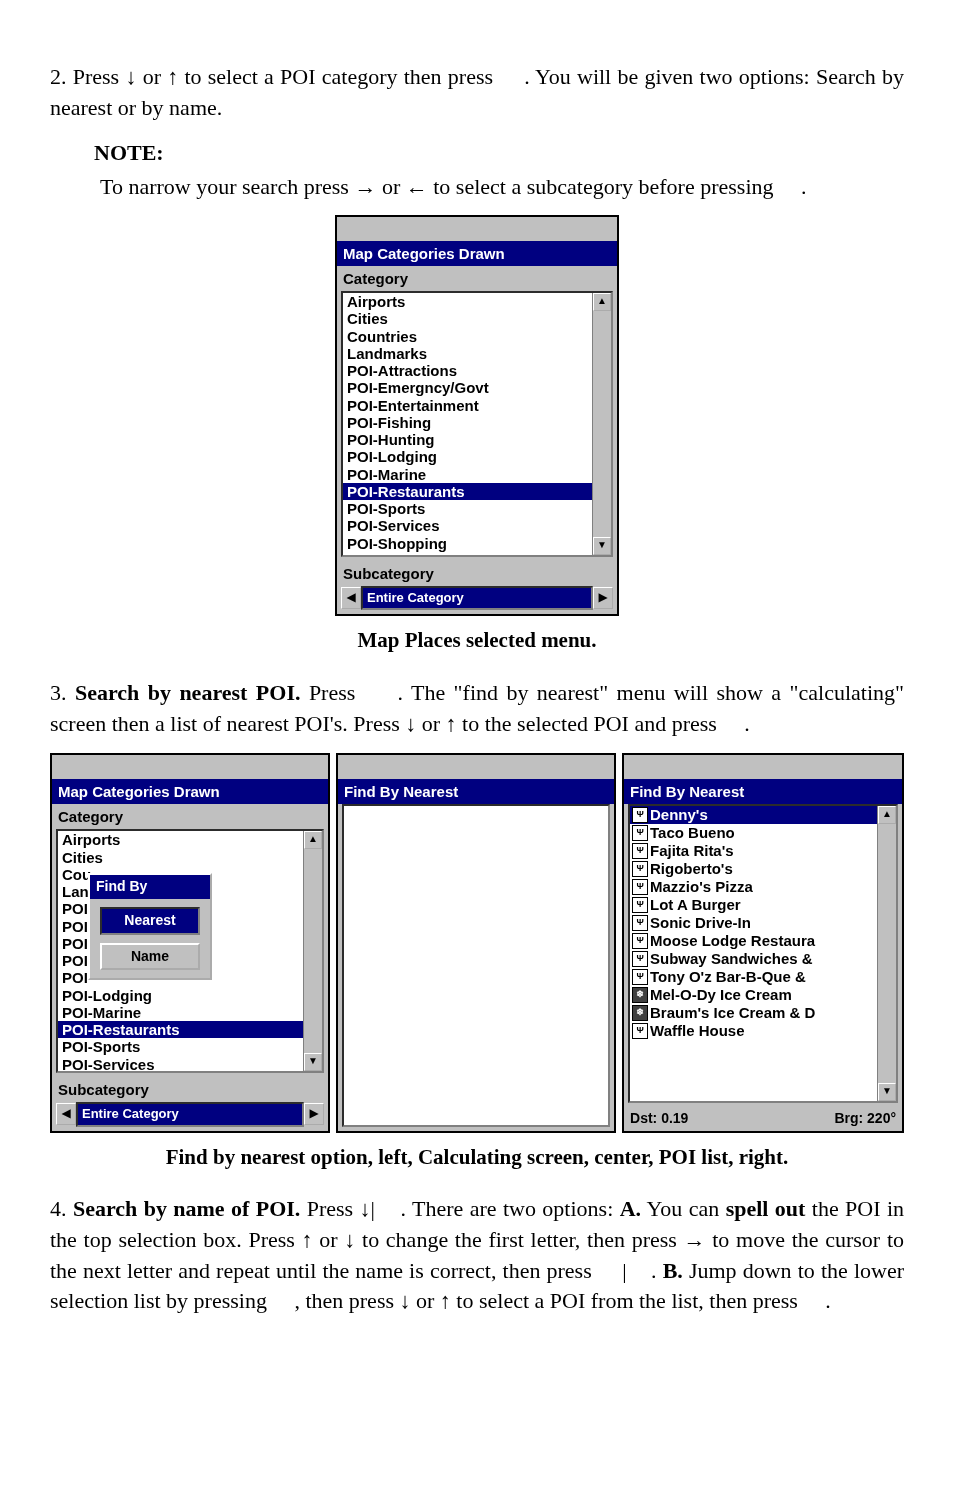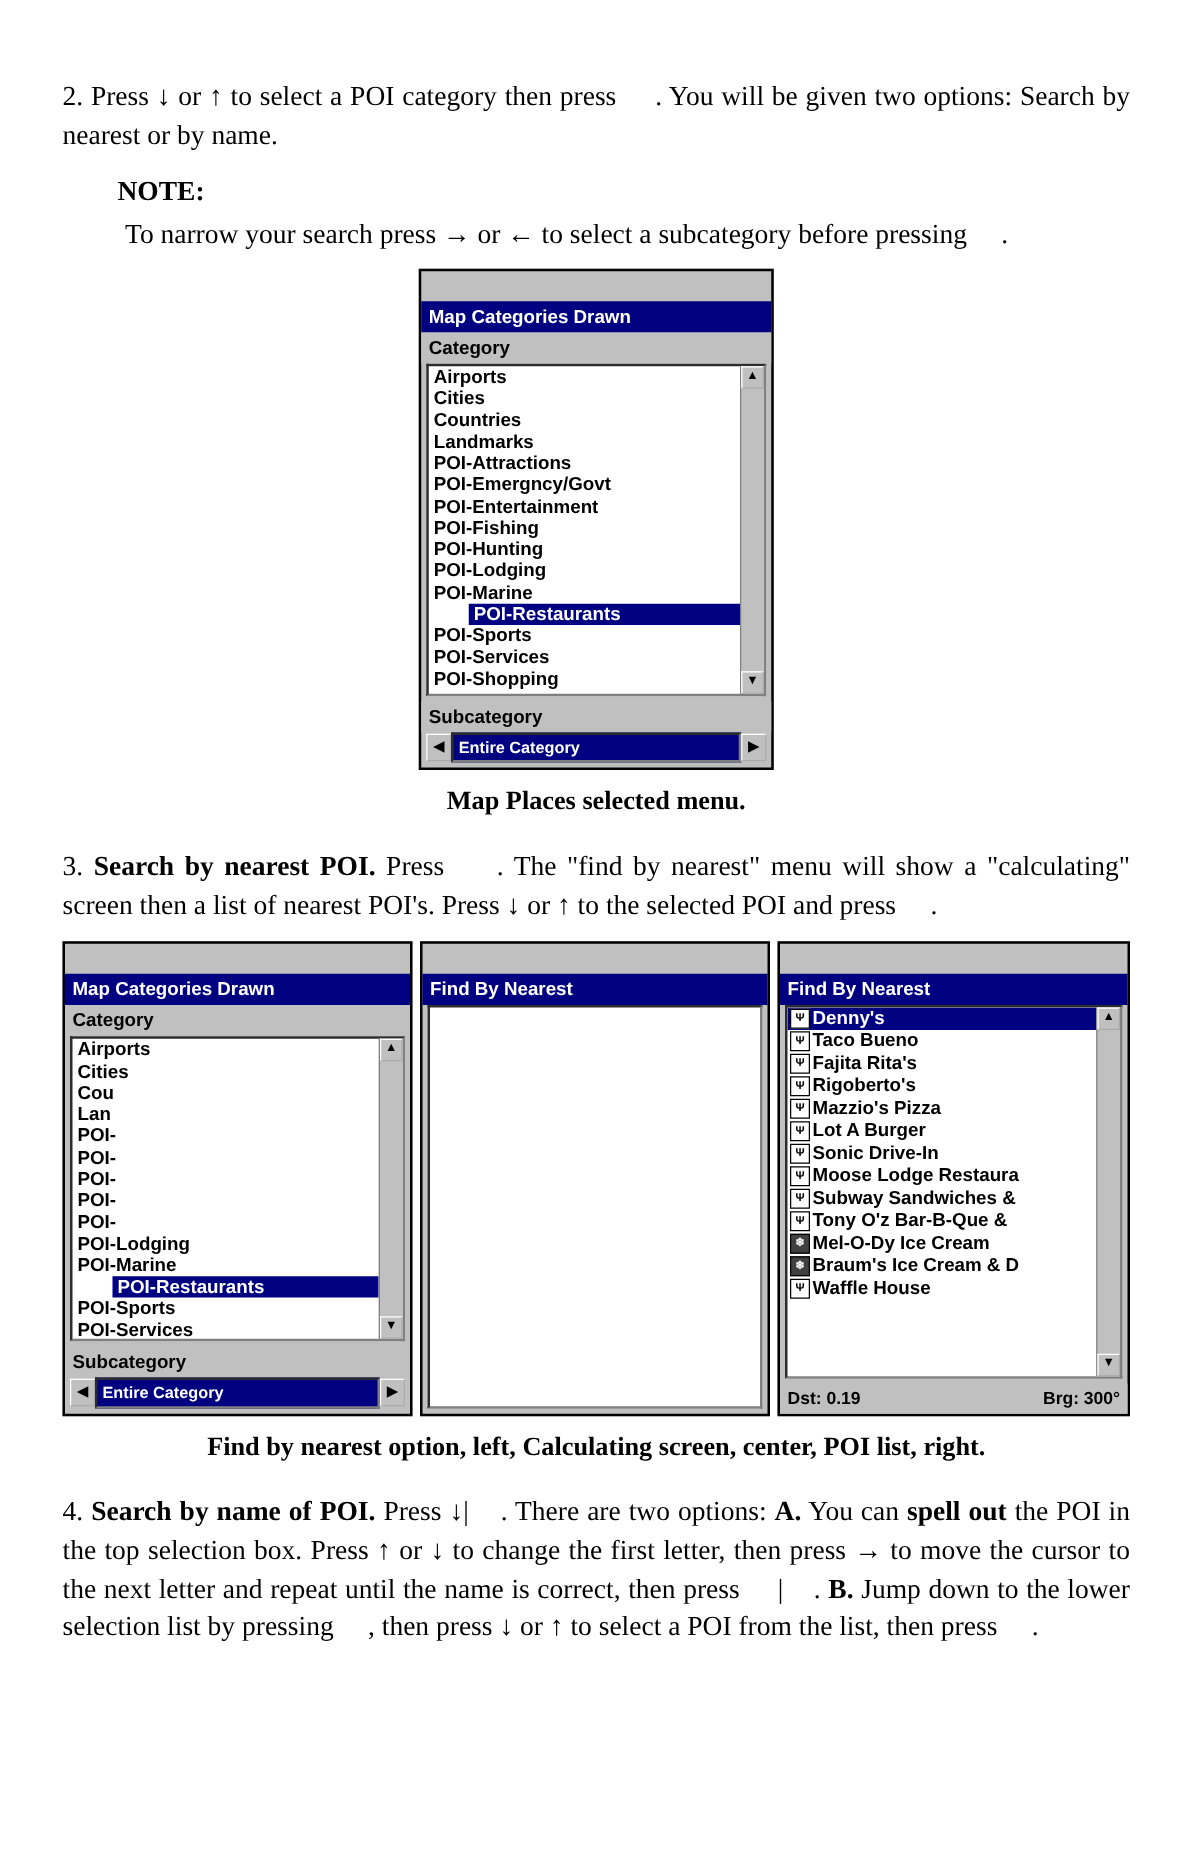--- a/index.html
+++ b/index.html
@@ -80,21 +80,20 @@
   .list-item {
     padding: 0 4px;
     white-space: nowrap;
     font-weight: bold;
     font-size: 15px;
     line-height: 1.15;
   }
   .list-item.selected {
     background: #000080;
     color: #fff;
-    margin-left: 32px;
   }
   .scrollbar {
     width: 18px;
     background: #c0c0c0;
     border-left: 1px solid #808080;
     display: flex;
     flex-direction: column;
     justify-content: space-between;
     align-items: center;
   }
@@ -275,20 +274,25 @@
           <div class="list-item">POI-Lodging</div>
           <div class="list-item">POI-Marine</div>
           <div class="list-item selected">POI-Restaurants</div>
           <div class="list-item">POI-Sports</div>
           <div class="list-item">POI-Services</div>
         </div>
       <div class="scrollbar">
         <div class="scroll-btn">▲</div>
         <div class="scroll-btn">▼</div>
       </div>
+      <div class="popup-menu">
+        <div class="popup-title">Find By</div>
+        <div class="popup-btn sel">Nearest</div>
+        <div class="popup-btn">Name</div>
+      </div>
     </div>
     <div class="section-label">Subcategory</div>
     <div class="subcat-row">
       <div class="arrow-btn">◀</div>
       <div class="subcat-field">Entire Category</div>
       <div class="arrow-btn">▶</div>
     </div>
   </div>
 
   <div class="win" style="width:280px">
@@ -353,21 +357,21 @@
             <span>Waffle House</span>
           </div>
         </div>
       <div class="scrollbar">
         <div class="scroll-btn">▲</div>
         <div class="scroll-btn">▼</div>
       </div>
     </div>
     <div class="status-row">
       <span>Dst: 0.19</span>
-      <span>Brg: 300°</span>
+      <span>Brg: 220°</span>
     </div>
   </div>
 </div>
 
 <div class="caption">Find by nearest option, left, Calculating screen, center, POI list, right.</div>
 
 <p class="para">
   <span>4. </span><b>Search by name of POI.</b><span> Press ↓|&nbsp;&nbsp;&nbsp;&nbsp;. There are two options: </span><b>A.</b><span> You can </span><b>spell out</b><span> the POI in the top selection box. Press ↑ or ↓ to change the first letter, then press → to move the cursor to the next letter and repeat until the name is correct, then press &nbsp;&nbsp;&nbsp;&nbsp;|&nbsp;&nbsp;&nbsp;&nbsp;. </span><b>B.</b><span> Jump down to the lower selection list by pressing &nbsp;&nbsp;&nbsp;&nbsp;, then press ↓ or ↑ to select a POI from the list, then press &nbsp;&nbsp;&nbsp;&nbsp;.</span>
 </p>
 

